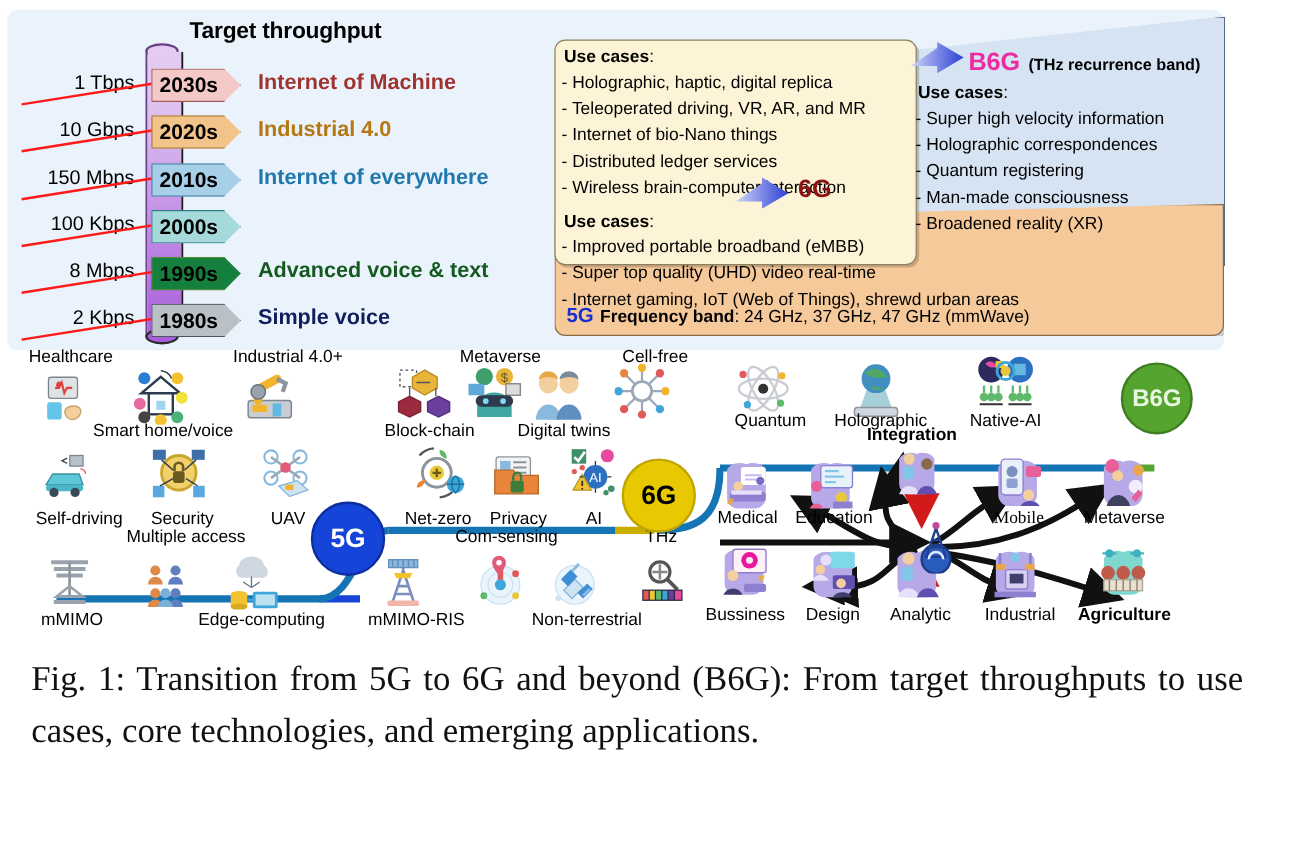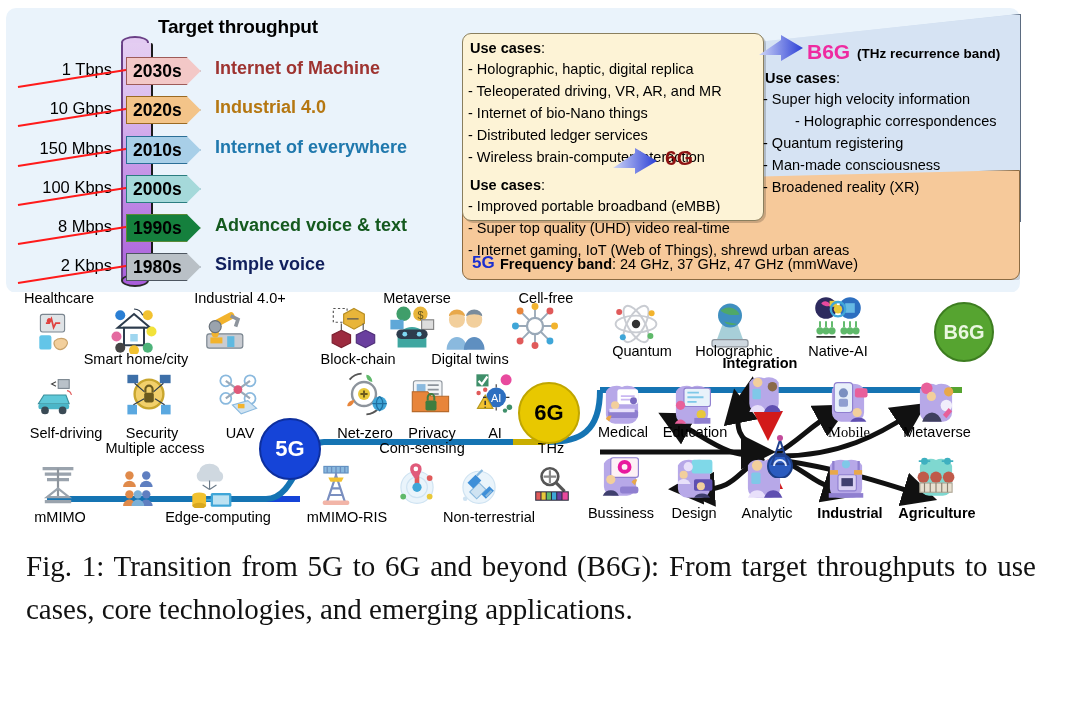--- a/index.html
+++ b/index.html
@@ -199,21 +199,21 @@
       <div class="bx-txt uc-item" style="left: 468px; top: 148px;">- Wireless brain-computer interaction</div>
     </div>
 
   <div class="lblb6g" style="left:807px;top:40px;">B6G</div>
   <div class="lblb6gsub" style="left:857px;top:46px;">(THz recurrence band)</div>
   <div class="bx-txt uc-head" style="left:765px;top:70px;">
     <span style="font-weight:bold">Use cases</span><span>:</span>
   </div>
   <div id="b6g-items">
       <div class="bx-txt uc-item" style="left: 763px; top: 90px;">- Super high velocity information</div>
-      <div class="bx-txt uc-item" style="left: 763px; top: 112px; padding-left: 32px;">- Holographic correspondences</div>
+      <div class="bx-txt uc-item" style="left: 763px; top: 112px;">- Holographic correspondences</div>
       <div class="bx-txt uc-item" style="left: 763px; top: 134px;">- Quantum registering</div>
       <div class="bx-txt uc-item" style="left: 763px; top: 156px;">- Man-made consciousness</div>
       <div class="bx-txt uc-item" style="left: 763px; top: 178px;">- Broadened reality (XR)</div>
     </div>
 
   <div class="bx-txt uc-head" style="left:470px;top:177px;">
     <span style="font-weight:bold">Use cases</span><span>:</span>
   </div>
   <div id="five-items">
       <div class="bx-txt uc-item" style="left: 468px; top: 197px;">- Improved portable broadband (eMBB)</div>
@@ -275,21 +275,21 @@
           <circle cx="9" cy="9" r="4" fill="#2a7fd4"></circle>
           <circle cx="31" cy="9" r="4" fill="#f2c230"></circle>
           <circle cx="6" cy="26" r="4" fill="#e46aa0"></circle>
           <circle cx="34" cy="22" r="4" fill="#f2e23a"></circle>
           <circle cx="9" cy="35" r="4" fill="#444"></circle>
           <circle cx="20" cy="37" r="4" fill="#f2c230"></circle>
           <circle cx="31" cy="35" r="4" fill="#4db37a"></circle>
           <path d="M20 4 a8 8 0 0 1 7 5" stroke="#2d3c4d" fill="none"></path>
         </svg>
       </div>
-      <div class="cap" style="left: 72px; top: 351px; width: 128px; z-index: 6;">Smart home/city</div>
+      <div class="cap" style="left: 72px; top: 351px; width: 128px; z-index: 6;">Smart home/voice</div>
       <div class="ico" style="left: 198px; top: 305px; width: 56px; height: 48px; z-index: 4;">
         <svg viewBox="0 0 40 40" width="56" height="48">
           <rect x="4" y="24" width="30" height="12" rx="2" fill="#c9ccd2" stroke="#7b8690"></rect>
           <rect x="7" y="27" width="10" height="5" fill="#f2b32d"></rect>
           <rect x="21" y="26" width="6" height="9" fill="#5fb9e0"></rect>
           <path d="M11 24 V16 L24 9" stroke="#f2b32d" stroke-width="6" fill="none" stroke-linecap="round"></path>
           <circle cx="11" cy="18" r="5" fill="#9aa3ad" stroke="#69727b"></circle>
           <path d="M24 9 l6 3 -2 6" stroke="#8d949c" stroke-width="3" fill="none"></path>
         </svg>
       </div>
@@ -678,21 +678,21 @@
           <path d="M6 10 a10 8 0 0 1 14 -4 a10 8 0 0 1 14 4 v20 a8 8 0 0 1 -8 8 H14 a8 8 0 0 1 -8 -8z" fill="#b7a8e8"></path>
           <rect x="13" y="18" width="16" height="14" rx="1.5" fill="#d8d0f2" stroke="#8f7fd0"></rect>
           <rect x="16" y="21" width="10" height="7" fill="#3f3f6e"></rect>
           <path d="M9 6 v8 M31 6 v8" stroke="#8f7fd0" stroke-width="2"></path>
           <path d="M6 14 h7 v4 H6z" fill="#e8a84a"></path>
           <path d="M27 14 h7 v4 h-7z" fill="#e8a84a"></path>
           <circle cx="20" cy="9" r="3.5" fill="#7fc8e8"></circle>
           <rect x="5" y="34" width="30" height="4" fill="#8f7fd0"></rect>
         </svg>
       </div>
-      <div class="cap" style="left: 812px; top: 505px; width: 76px; z-index: 6; font-weight: bold;">Industrial</div>
+      <div class="cap" style="left: 812px; top: 505px; width: 76px; z-index: 6;">Industrial</div>
       <div class="ico" style="left: 912px; top: 452px; width: 48px; height: 46px; z-index: 4;">
         <svg viewBox="0 0 40 40" width="48" height="46">
           <path d="M6 12 a10 9 0 0 1 14 -5 a10 9 0 0 1 14 5 v18 a8 8 0 0 1 -8 8 H14 a8 8 0 0 1 -8 -8z" fill="#7fd8d0"></path>
           <g fill="#c05a4a">
             <circle cx="9" cy="22" r="5"></circle>
             <circle cx="20" cy="22" r="5"></circle>
             <circle cx="31" cy="22" r="5"></circle>
           </g>
           <rect x="6" y="27" width="28" height="8" fill="#e8e0d0" stroke="#b0a898"></rect>
           <g stroke="#8a8070">

